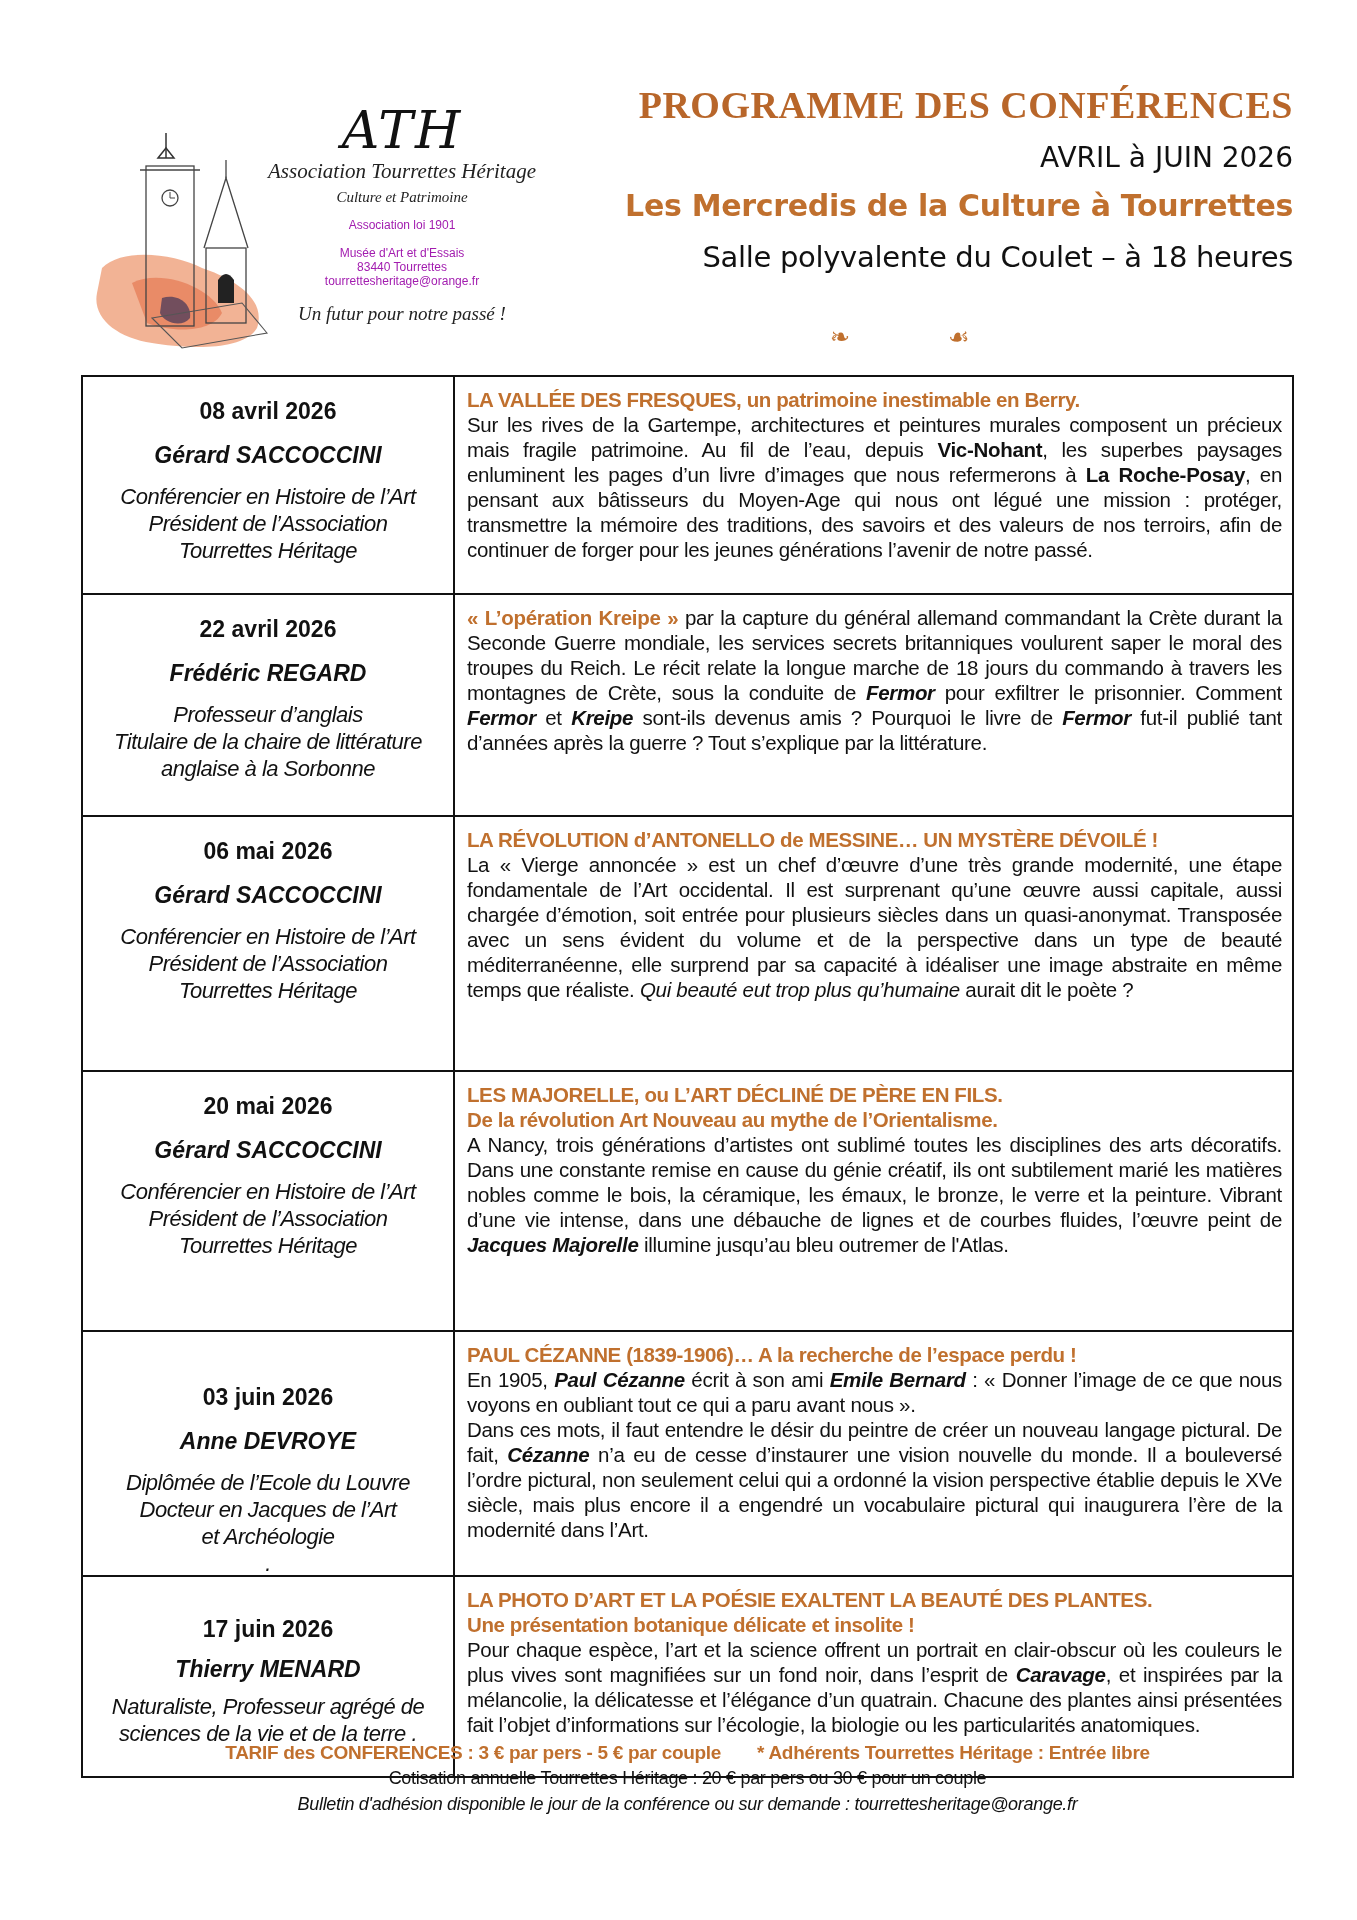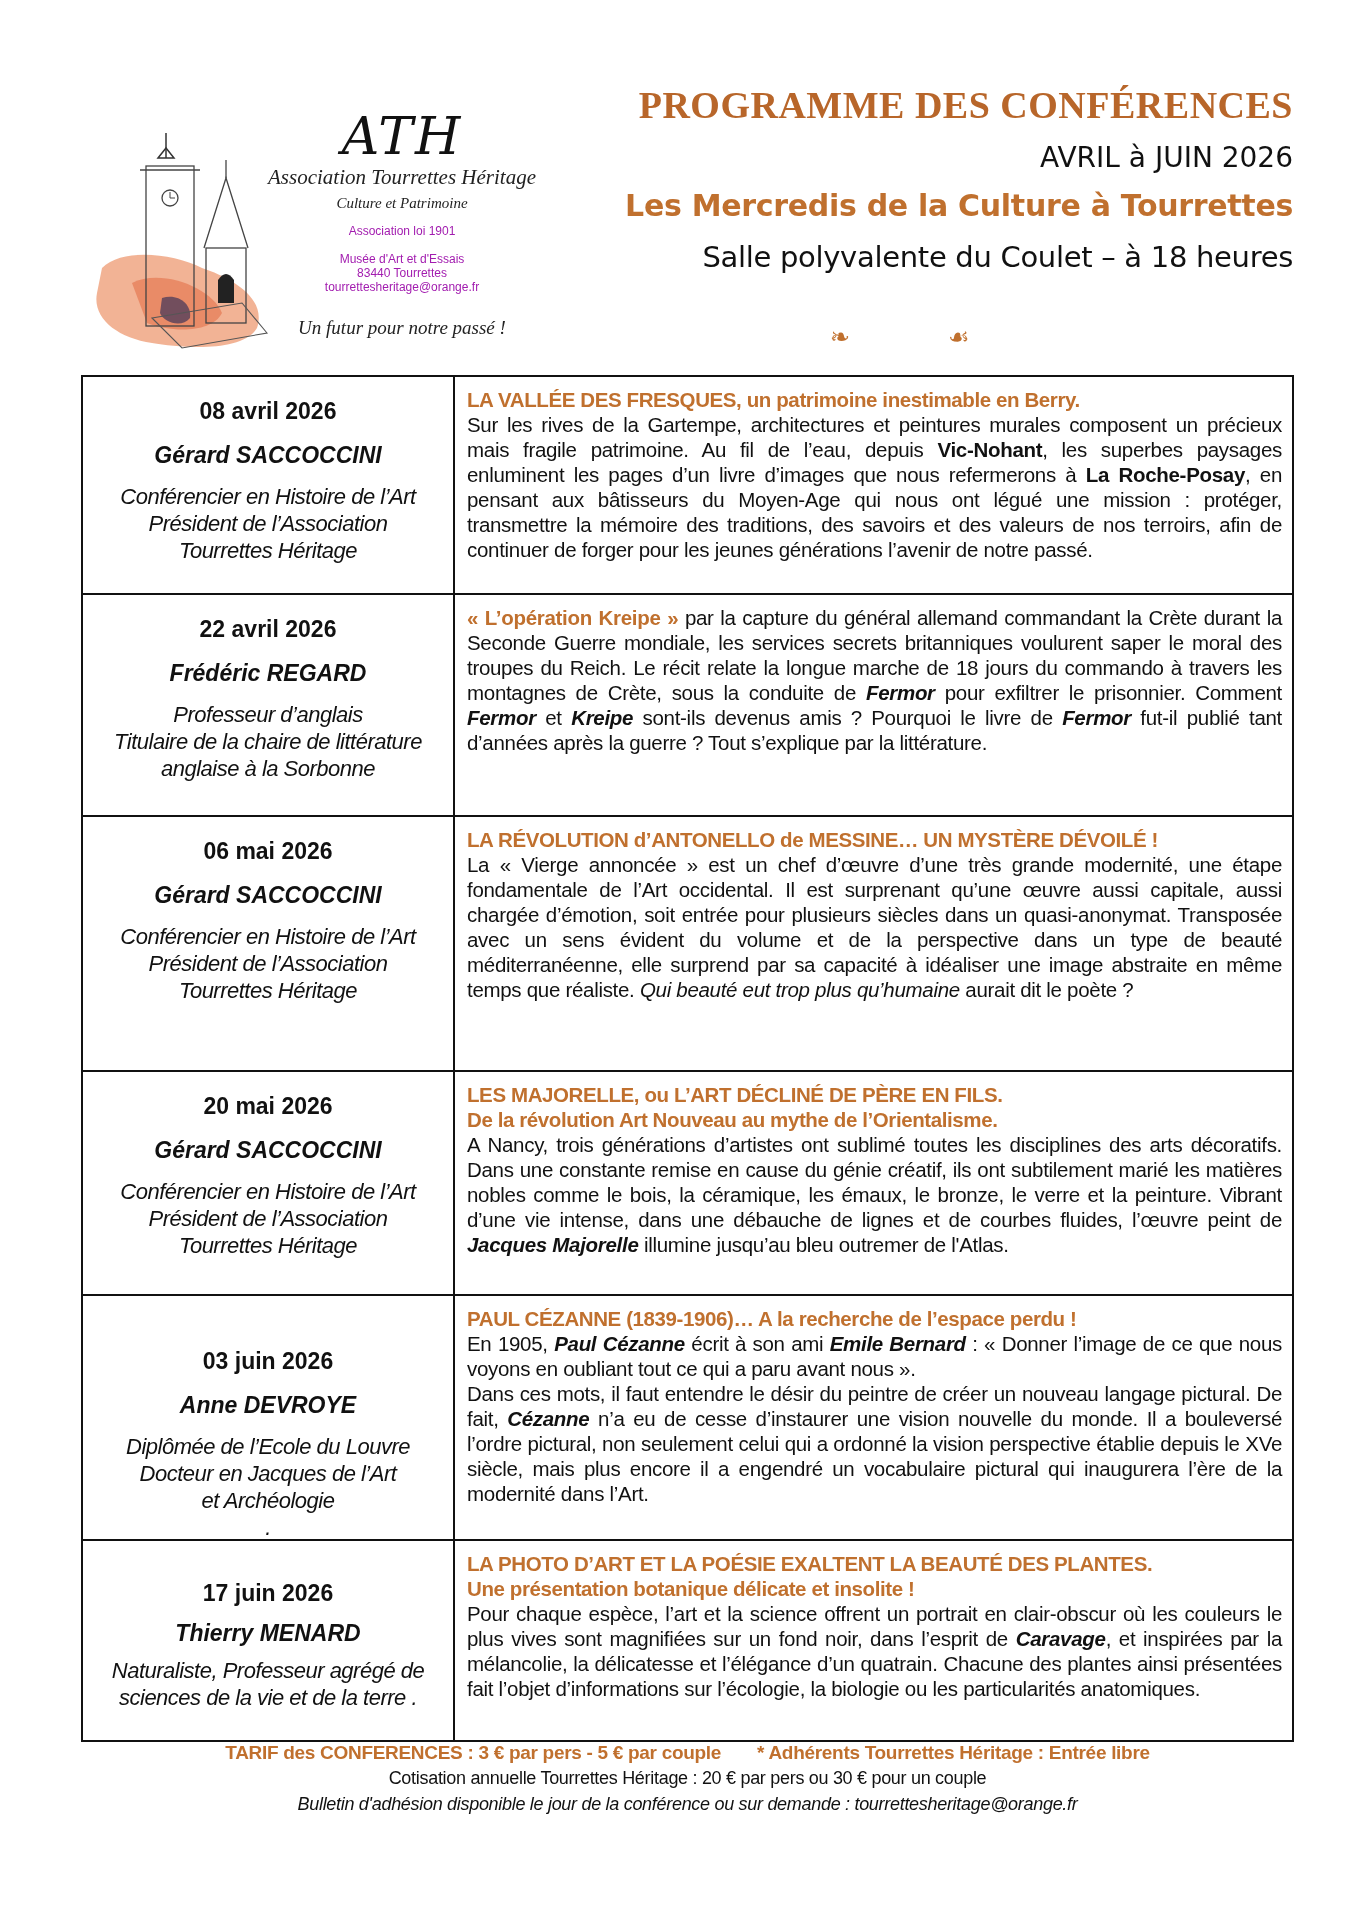--- a/index.html
+++ b/index.html
@@ -2,32 +2,32 @@
 <html><head>
 <meta charset="utf-8">
 <style>
   html, body { margin: 0; padding: 0; background: #ffffff; }
   body { width: 1357px; height: 1920px; position: relative; overflow: hidden;
          font-family: "Liberation Sans", sans-serif; color: #111; }
 
   
   .logo { position: absolute; left: 92px; top: 88px; width: 440px; height: 270px; }
   .logo-art { position: absolute; left: 0; top: 30px; width: 190px; height: 240px; }
-  .logo-text { position: absolute; left: 170px; top: 16px; width: 280px; text-align: center; }
+  .logo-text { position: absolute; left: 170px; top: 10px; width: 280px; text-align: center; }
   .logo-ath { font-family: "DejaVu Serif", serif; font-style: italic; font-size: 52px;
               line-height: 56px; letter-spacing: 2px; color: #111; margin-top: 4px; }
   .logo-assoc { font-family: "Liberation Serif", serif; font-style: italic; font-size: 21px;
                 line-height: 26px; color: #222; white-space: nowrap; }
   .logo-culture { font-family: "Liberation Serif", serif; font-style: italic; font-size: 15px;
                   line-height: 22px; color: #222; margin-top: 2px; }
   .logo-small { font-family: "Liberation Sans", sans-serif; font-size: 12px; line-height: 14px; color: #a21caf; }
   .logo-loi { margin-top: 10px; }
   .logo-addr { margin-top: 14px; }
   .logo-motto { font-family: "Liberation Serif", serif; font-style: italic; font-size: 19px;
-                line-height: 24px; color: #222; margin-top: 22px; }
+                line-height: 24px; color: #222; margin-top: 14px; }
 
   
   .titles { position: absolute; right: 64px; top: 82px; width: 760px; text-align: right; }
   .t-programme { font-family: "Liberation Serif", serif; font-weight: bold; font-size: 38px;
                  line-height: 46px; color: #b8662a; letter-spacing: 0.5px; }
   .t-dates { font-family: "DejaVu Sans", sans-serif; font-size: 28px; line-height: 36px;
              color: #111; margin-top: 12px; }
   .t-mercredis { font-family: "DejaVu Sans", sans-serif; font-weight: bold; font-size: 30px;
                  line-height: 40px; color: #c0702e; margin-top: 10px; letter-spacing: -0.3px; }
   .t-salle { font-family: "DejaVu Sans", sans-serif; font-size: 29px; line-height: 38px;
@@ -158,21 +158,21 @@
         <div>Président de l’Association</div>
         <div>Tourrettes Héritage</div>
       </div>
     </div>
     <div class="cell-right">
       <div class="conf-title">LA RÉVOLUTION d’ANTONELLO de MESSINE… UN MYSTÈRE DÉVOILÉ !</div>
       <div class="conf-body"><span>La « Vierge annoncée » est un chef d’œuvre d’une très grande modernité, une étape fondamentale de l’Art occidental. Il est surprenant qu’une œuvre aussi capitale, aussi chargée d’émotion, soit entrée pour plusieurs siècles dans un quasi-anonymat. Transposée avec un sens évident du volume et de la perspective dans un type de beauté méditerranéenne, elle surprend par sa capacité à idéaliser une image abstraite en même temps que réaliste. </span><span style="font-style: italic;">Qui beauté eut trop plus qu’humaine</span><span> aurait dit le poète ?</span></div>
     </div>
   </div>
 
-  <div class="row" style="height:224px">
+  <div class="row" style="height:260px">
     <div class="cell-left">
       <div class="date">20 mai 2026</div>
       <div class="speaker">Gérard SACCOCCINI</div>
       <div class="role">
         <div>Conférencier en Histoire de l’Art</div>
         <div>Président de l’Association</div>
         <div>Tourrettes Héritage</div>
       </div>
     </div>
     <div class="cell-right">

